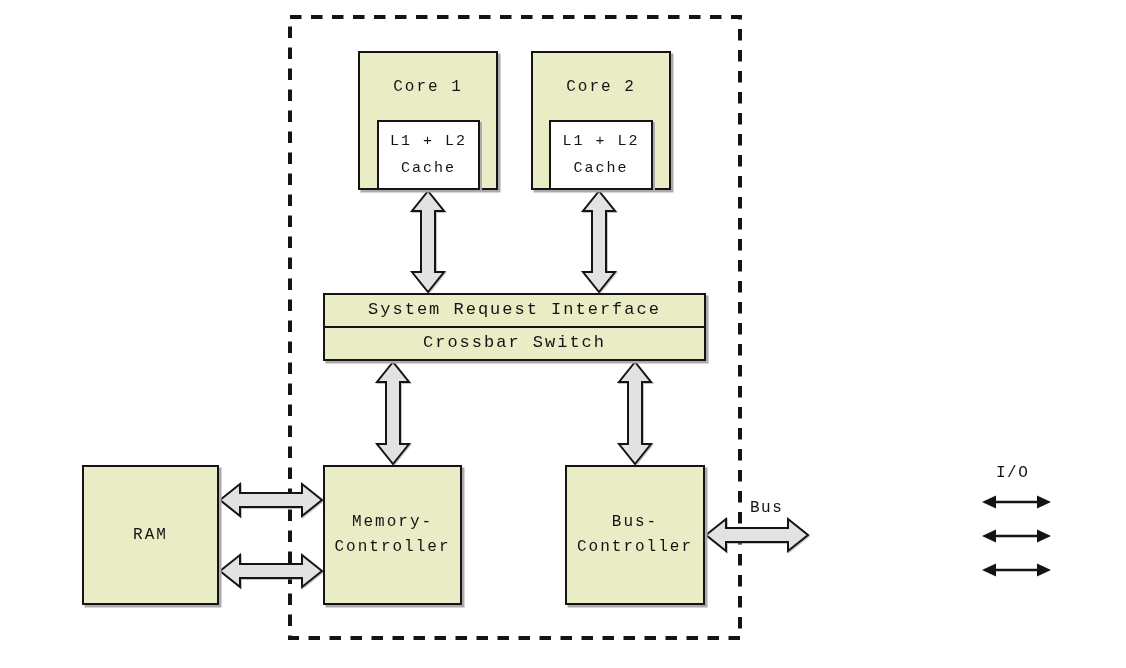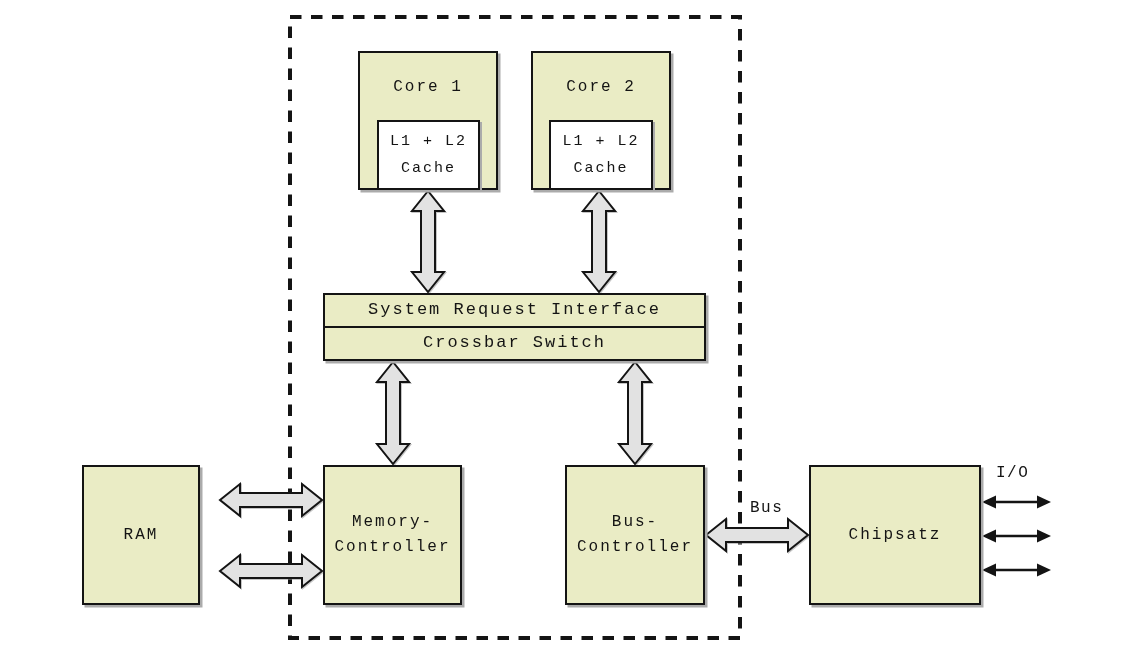--- a/index.html
+++ b/index.html
@@ -39,21 +39,21 @@
   }
   #cache1{left:377px;top:120px;width:103px;height:70px;}
   #cache2{left:549px;top:120px;width:104px;height:70px;}
   #sricb{
     left:323px;top:293px;width:383px;height:68px;
     flex-direction:column;align-items:stretch;justify-content:stretch;
     font-size:17px;padding:0;
   }
   .row{flex:1;display:flex;align-items:center;justify-content:center;}
   .row.top{border-bottom:2px solid var(--line,#141414);justify-content:center;}
-  #ram{left:82px;top:465px;width:118px;height:140px;}
+  #ram{left:82px;top:465px;width:137px;height:140px;}
   #memctrl{left:323px;top:465px;width:139px;height:140px;}
   #busctrl{left:565px;top:465px;width:140px;height:140px;align-items:center;}
   #chipsatz{left:809px;top:465px;width:172px;height:140px;}
   .flabel{position:absolute;font-size:16px;letter-spacing:1.5px;white-space:nowrap;}
   #buslabel{left:750px;top:499px;}
   #iolabel{left:996px;top:464px;}
 </style>
 </head>
 <body>
 
@@ -130,20 +130,17 @@
     <span class="lbl">RAM</span>
   </div>
   <div class="block" id="memctrl">
     <span class="lbl">Memory-
 Controller</span>
   </div>
   <div class="block" id="busctrl">
     <span class="lbl">Bus-
 Controller</span>
   </div>
-  <div class="block" id="chipsatz">
-    <span class="lbl">Chipsatz</span>
-  </div>
 
   <div class="flabel" id="buslabel">Bus</div>
   <div class="flabel" id="iolabel">I/O</div>
 
 </div>
 
 </body></html>

